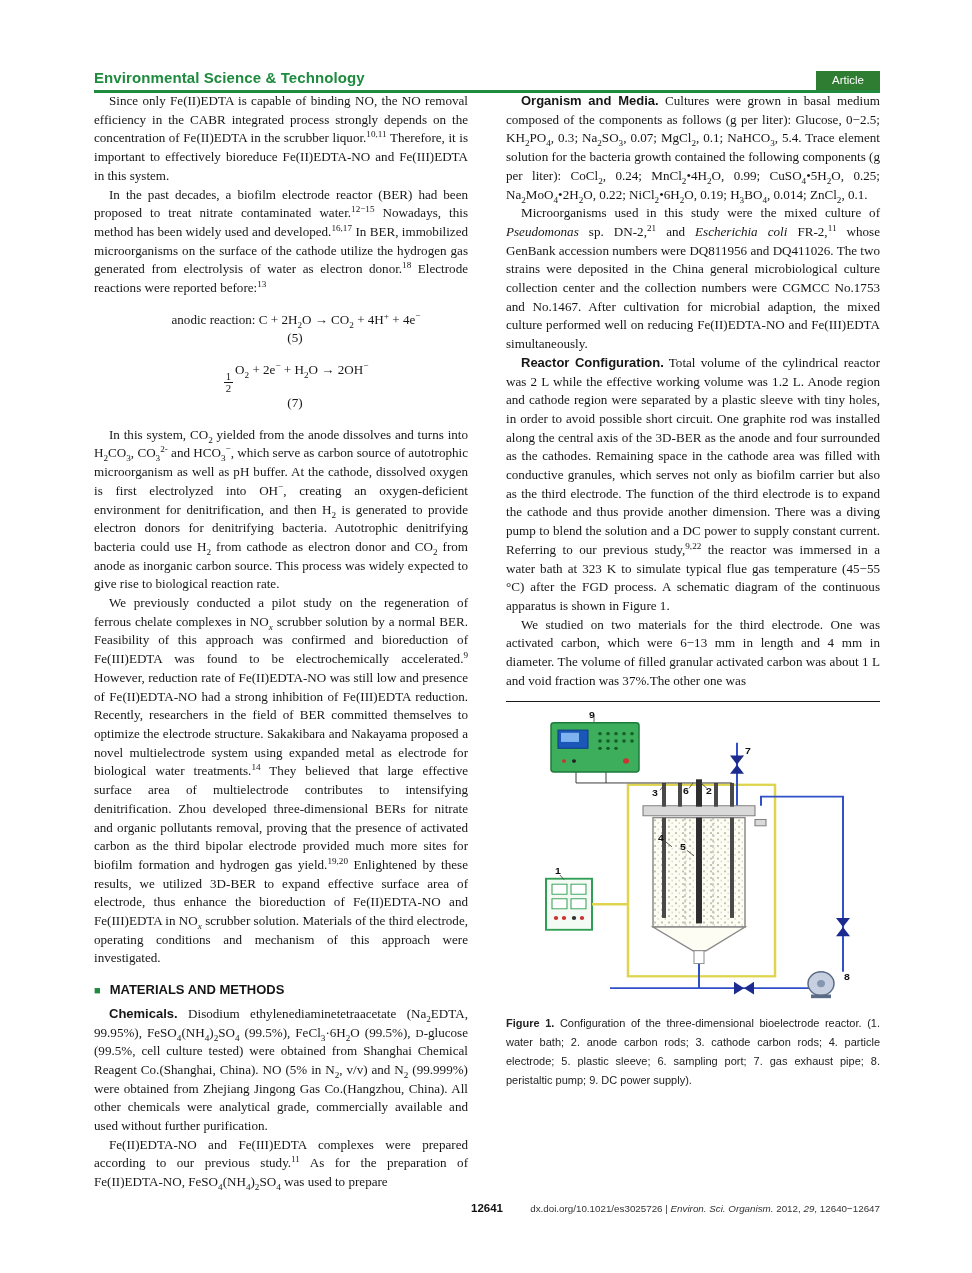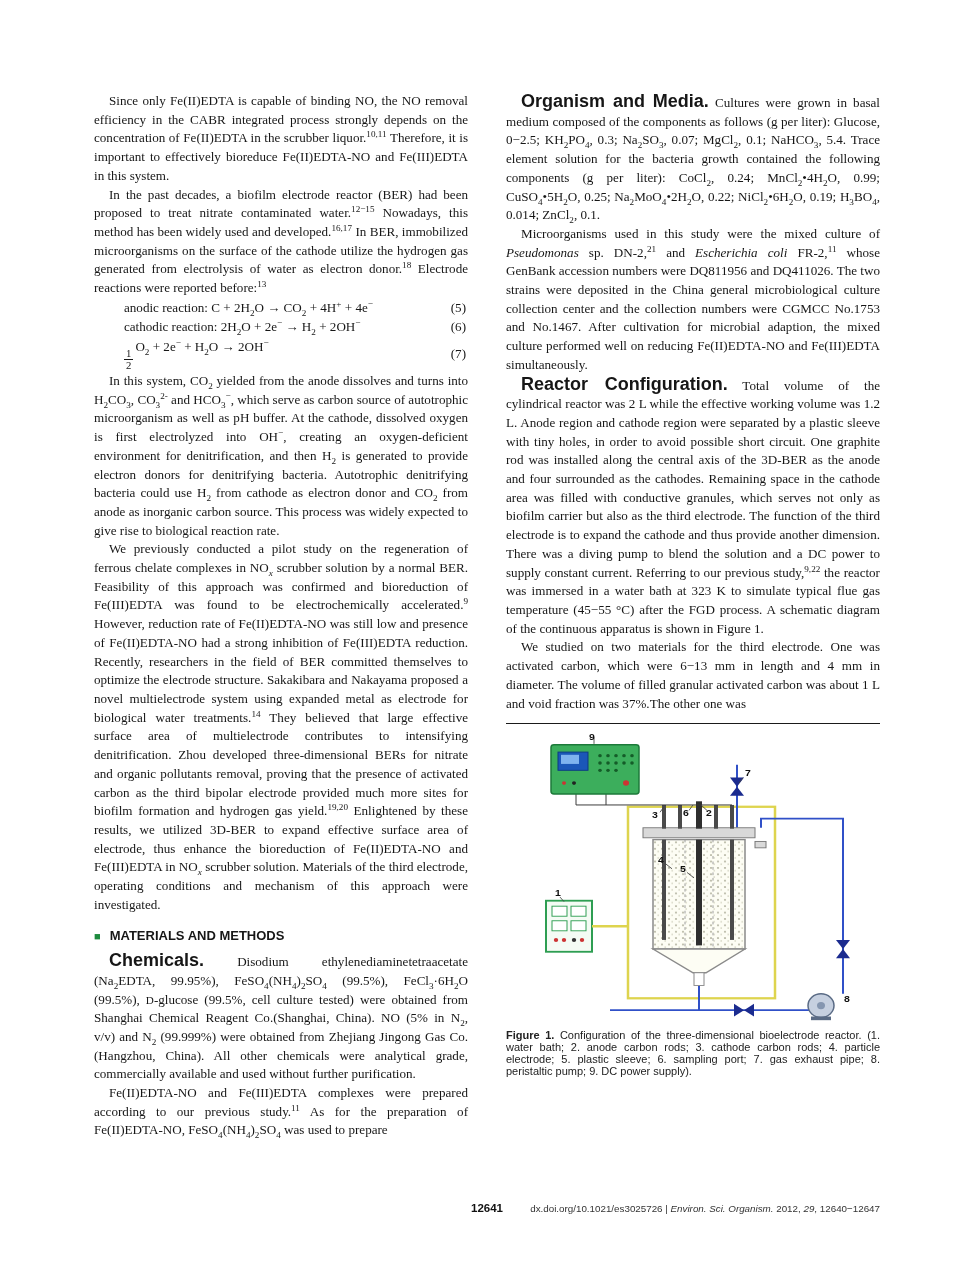--- a/index.html
+++ b/index.html
@@ -22,71 +22,72 @@
     position:absolute; right:0; bottom:3px; background:#2f7d32; color:#ffffff;
     font-family:"Liberation Sans", sans-serif; font-size:11.5px; padding:3px 16px 4px;
   }
 
   
   .columns { position:absolute; top:92px; left:94px; display:flex; gap:38px; }
   .col { width:374px; font-size:13.1px; line-height:18.7px; text-align:justify; }
   .col p { text-indent:15px; }
   .col p.flush { text-indent:0; }
   sub, sup { font-size:0.7em; line-height:0; }
-  .runin { font-family:"Liberation Sans", sans-serif; font-weight:bold; font-size:18px; }
+  .runin { font-family:"Liberation Sans", sans-serif; font-weight:bold; font-size:13px; }
   .sc { font-size:0.85em; }
   i { font-style:italic; }
 
   
-  .eq { display:flex; align-items:center; margin:1px 0; padding-left:30px; text-align:left; }
+  .eq { display:flex; align-items:center; margin:13px 0; padding-left:30px; text-align:left;flex-direction:column; }
   .eq .ebody { flex:1; }
   .eq .enum { text-align:right; padding-right:2px; }
   .frac { display:inline-flex; flex-direction:column; align-items:center; line-height:1.05;
           font-size:0.82em; vertical-align:-0.5em; margin-right:2px; }
   .frac .ftop { border-bottom:1px solid #161616; padding:0 2px; }
 
   
   .secthead { display:flex; align-items:center; margin:13px 0 5px; text-align:left;
               font-family:"Liberation Sans", sans-serif; font-weight:bold; font-size:13px; }
   .secthead .sq { color:#1e8b3e; font-size:11px; margin-right:9px; line-height:1; }
 
   
   .figure { margin-top:10px; border-top:1.2px solid #1a1a1a; padding-top:8px; }
   .reactor-svg { display:block; width:374px; height:290px; }
   .figcaption {
-    font-family:"Liberation Sans", sans-serif; font-size:11px; line-height:12px;
-    text-align:justify; color:#222; margin-top:7px; text-indent:0;
+    font-family:"Liberation Sans", sans-serif; font-size:11px; line-height:19px;
+    text-align:justify; color:#222; margin-top:14px; text-indent:0;
   }
 
   
   .footer { position:absolute; left:94px; width:786px; top:1202px; height:20px;
             font-family:Liberation Sans, sans-serif; }
   .pagenum { position:absolute; left:50%; transform:translateX(-50%);
              font-weight:bold; font-size:11.5px; color:#111; }
   .doi { position:absolute; right:0; top:1px; font-size:9.8px; color:#333; }
 </style>
 </head>
 <body>
 
 <div class="page">
 
+  <div class="header">
+    <div class="journal">Environmental Science &amp; Technology</div>
+    <div class="badge">Article</div>
+    <div class="header-rule"></div>
+  </div>
 
   <div class="columns">
 
     <div class="col">
       <p>Since only Fe(II)EDTA is capable of binding NO, the NO removal efficiency in the CABR integrated process strongly depends on the concentration of Fe(II)EDTA in the scrubber liquor.<sup>10,11</sup> Therefore, it is important to effectively bioreduce Fe(II)EDTA-NO and Fe(III)EDTA in this system.</p>
       <p>In the past decades, a biofilm electrode reactor (BER) had been proposed to treat nitrate contaminated water.<sup>12−15</sup> Nowadays, this method has been widely used and developed.<sup>16,17</sup> In BER, immobilized microorganisms on the surface of the cathode utilize the hydrogen gas generated from electrolysis of water as electron donor.<sup>18</sup> Electrode reactions were reported before:<sup>13</sup></p>
 
       <div class="eq">
         <span class="ebody">anodic reaction: C + 2H<sub>2</sub>O → CO<sub>2</sub> + 4H<sup>+</sup> + 4e<sup>−</sup></span>
         <span class="enum">(5)</span>
-      </div>
-      <div class="eq">
-        <span class="ebody">cathodic reaction: 2H<sub>2</sub>O + 2e<sup>−</sup> → H<sub>2</sub> + 2OH<sup>−</sup></span>
-        <span class="enum">(6)</span>
       </div>
       <div class="eq">
         <span class="ebody"><span class="frac">
               <span class="ftop">1</span>
               <span>2</span>
             </span>O<sub>2</sub> + 2e<sup>−</sup> + H<sub>2</sub>O → 2OH<sup>−</sup></span>
         <span class="enum">(7)</span>
       </div>
 
       <p>In this system, CO<sub>2</sub> yielded from the anode dissolves and turns into H<sub>2</sub>CO<sub>3</sub>, CO<sub>3</sub><sup>2-</sup> and HCO<sub>3</sub><sup>−</sup>, which serve as carbon source of autotrophic microorganism as well as pH buffer. At the cathode, dissolved oxygen is first electrolyzed into OH<sup>−</sup>, creating an oxygen-deficient environment for denitrification, and then H<sub>2</sub> is generated to provide electron donors for denitrifying bacteria. Autotrophic denitrifying bacteria could use H<sub>2</sub> from cathode as electron donor and CO<sub>2</sub> from anode as inorganic carbon source. This process was widely expected to give rise to biological reaction rate.</p>

